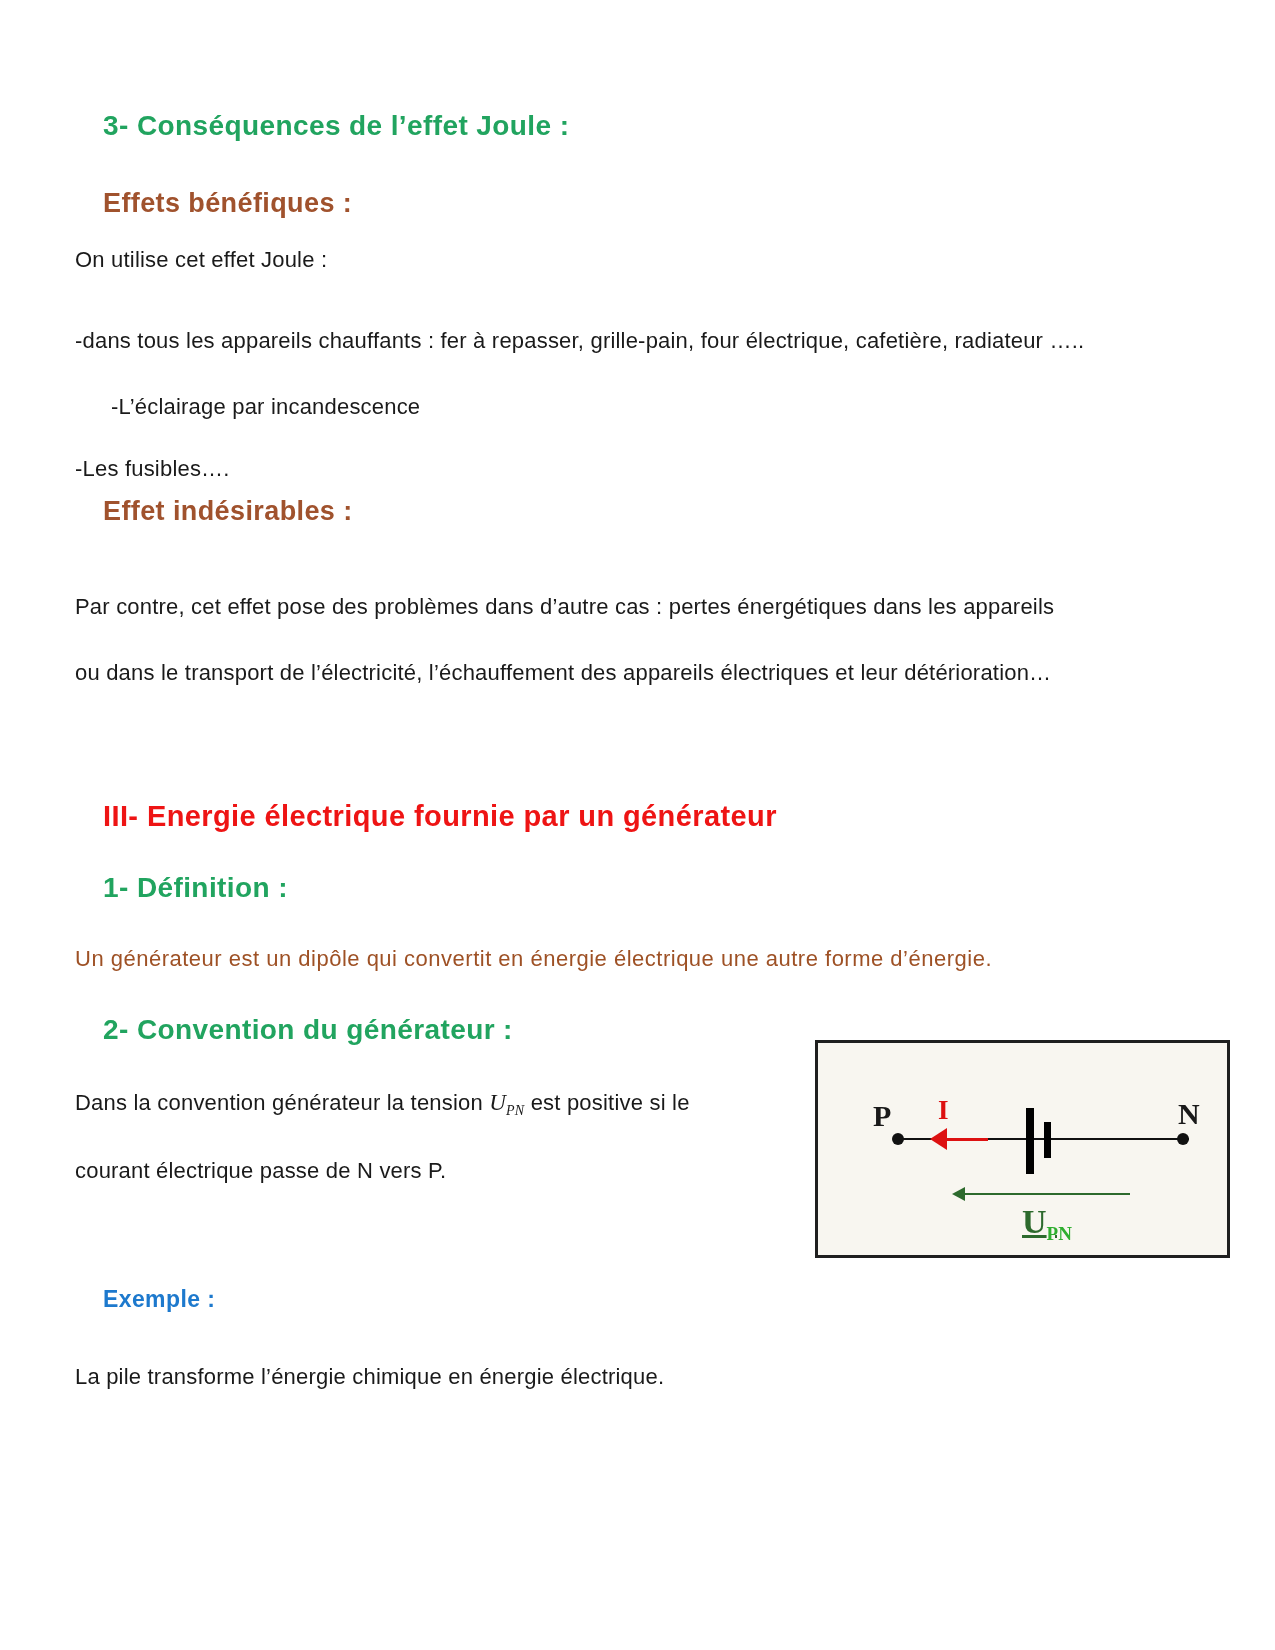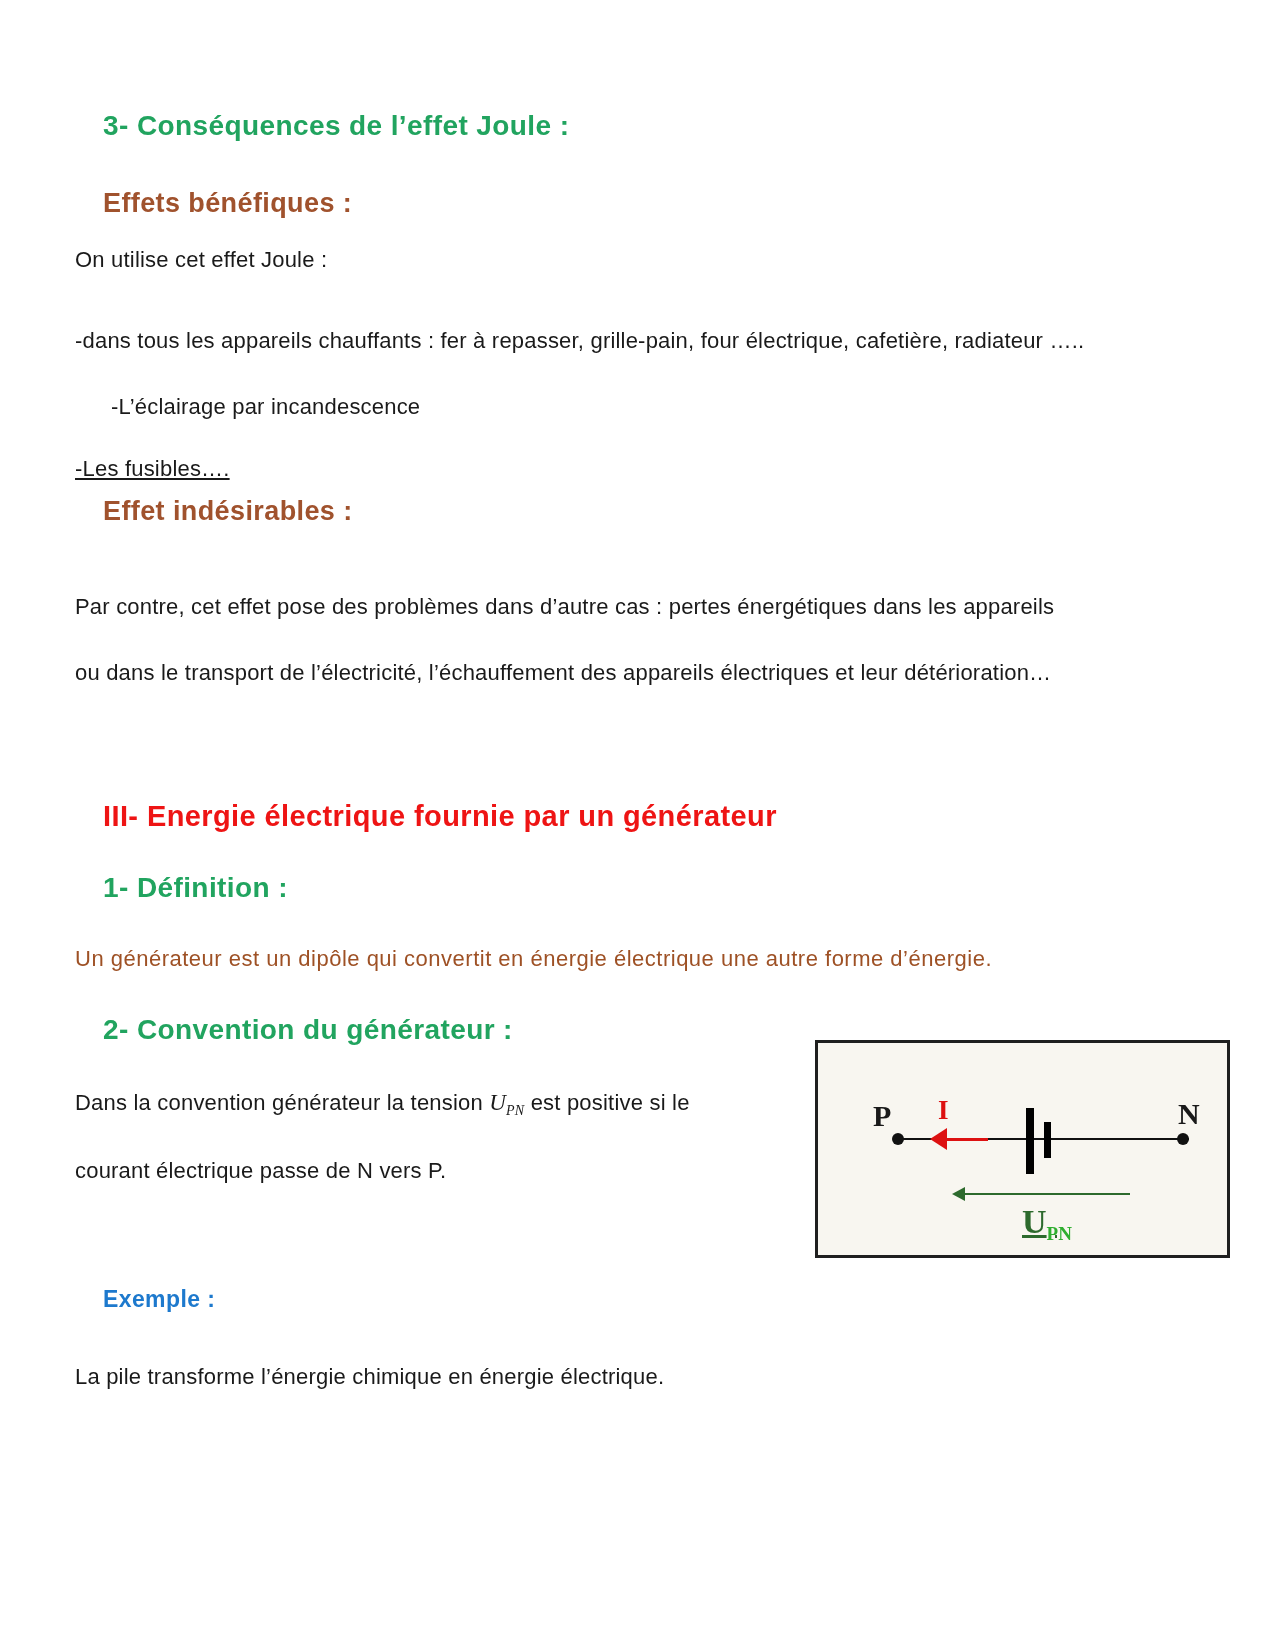--- a/index.html
+++ b/index.html
@@ -77,21 +77,21 @@
   <div class="line h h-green" style="left:75px;top:110px;">3- Conséquences de l’effet Joule :</div>
 
   <div class="line h h-brown" style="left:75px;top:188px;">Effets bénéfiques :</div>
 
   <div class="line body-text" style="left:75px;top:247px;">On utilise cet effet Joule :</div>
 
   <div class="line body-text" style="left:75px;top:328px;">-dans tous les appareils chauffants : fer à repasser, grille-pain, four électrique, cafetière, radiateur …..</div>
 
   <div class="line body-text" style="left:75px;top:394px;margin-left:36px;">-L’éclairage par incandescence</div>
 
-  <div class="line body-text" style="left:75px;top:456px;text-decoration:underline;">-Les fusibles….</div>
+  <div class="line body-text" style="left:75px;top:456px;">-Les fusibles….</div>
 
   <div class="line h h-brown" style="left:75px;top:496px;">Effet indésirables :</div>
 
   <div class="line body-text" style="left:75px;top:660px;">ou dans le transport de l’électricité, l’échauffement des appareils électriques et leur détérioration…</div>
 
   <div class="line body-text" style="left:75px;top:594px;">Par contre, cet effet pose des problèmes  dans d’autre cas : pertes énergétiques dans les appareils</div>
 
   <div class="line h h-red" style="left:75px;top:800px;">III- Energie électrique fournie par un générateur</div>
 
   <div class="line h h-green" style="left:75px;top:872px;">1- Définition :</div>

